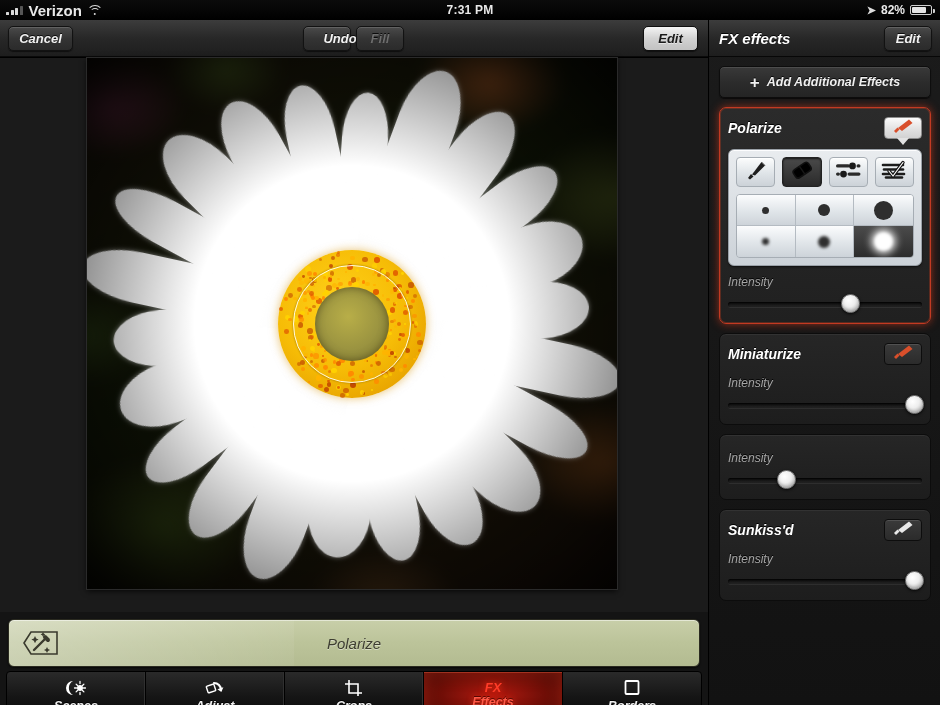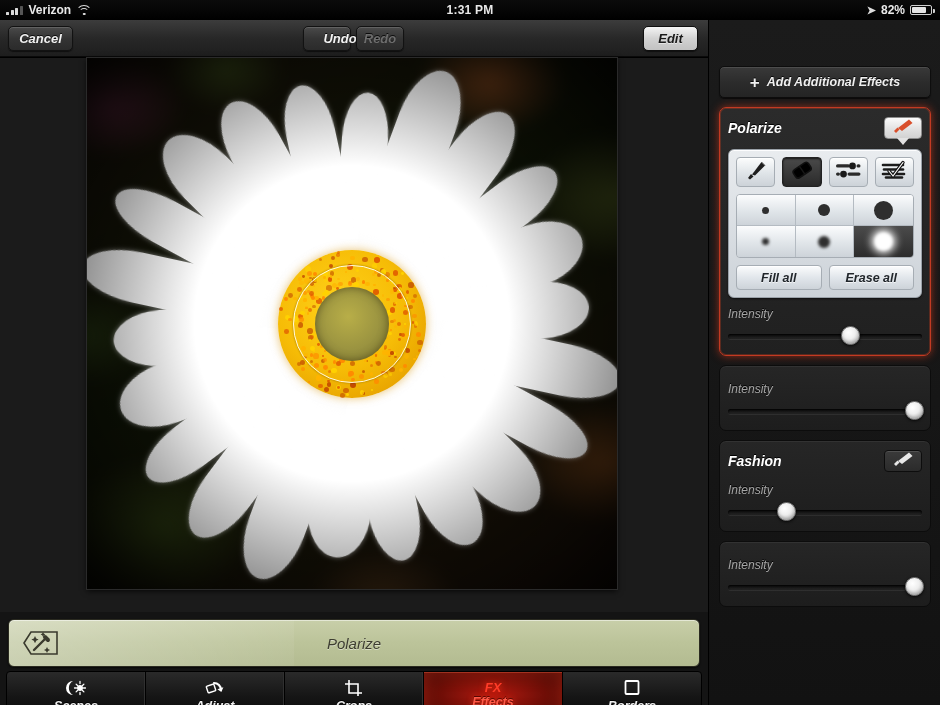--- a/index.html
+++ b/index.html
@@ -18,21 +18,21 @@
     color: #e9e9e9; font-size: 12px; font-weight: bold;
     display: flex; align-items: center;
   }
   .sb-left { display: flex; align-items: center; gap: 6px; padding-left: 6px; }
   .sb-right { display: flex; align-items: center; gap: 5px; position: absolute; right: 8px; top: 0; height: 20px; }
   .sb-center { position: absolute; left: 0; right: 0; text-align: center; line-height: 20px; letter-spacing: .2px; }
   .bars { display: flex; align-items: flex-end; gap: 1.5px; height: 10px; }
   .bars i { display:block; width: 3px; background: #d8d8d8; border-radius: .5px; }
   .bars i:nth-child(1){height:3px}.bars i:nth-child(2){height:5px}
   .bars i:nth-child(3){height:7px}.bars i:nth-child(4){height:9px;background:#555}
-  .sb-carrier { font-size: 12px; }
+  .sb-carrier { font-size: 15px; }
   .wifi { width: 14px; height: 11px; position: relative; }
   .wifi::before, .wifi::after, .wifi span {
     content:''; position:absolute; left:50%; transform:translateX(-50%);
     border: 1.6px solid #dcdcdc; border-bottom-color: transparent;
     border-left-color: transparent; border-right-color: transparent;
     border-radius: 50%;
   }
   .wifi::before { width: 14px; height: 14px; top: 0; }
   .wifi::after  { width: 8px;  height: 8px;  top: 3px; }
   .wifi span    { width: 2.5px; height: 2.5px; background:#dcdcdc; border:none; top: 8px; border-radius:50%; }
@@ -341,36 +341,36 @@
           <i></i>
           <i></i>
           <i></i>
           <i></i>
         </span>
       <span class="sb-carrier">Verizon</span>
       <span class="wifi">
           <span></span>
         </span>
     </div>
-    <div class="sb-center">1:31 PM</div>
+    <div class="sb-center">7:31 PM</div>
     <div class="sb-right">
       <span class="loc-arrow">➤</span>
       <span class="batt-pct">82%</span>
       <span class="batt">
           <i></i>
         </span>
     </div>
   </div>
 
   <div class="editor">
 
     <div class="topbar">
       <div class="btn btn-cancel">Cancel</div>
       <div class="btn btn-undo">Undo</div>
-      <div class="btn btn-redo">Redo</div>
+      <div class="btn btn-redo">Fill</div>
       <div class="btn btn-done">Edit</div>
     </div>
 
     <div class="canvas">
       <div class="photo-frame">
         <div class="photo">
           <div class="bg"></div>
           <div class="petals" id="petals">
               <div class="petal" style="height: 210px; width: 46px; margin-left: -23px; margin-top: -232px; transform-origin: 50% 232px; transform: rotate(4deg);"></div>
               <div class="petal" style="height: 247px; width: 59px; margin-left: -29.5px; margin-top: -269px; transform-origin: 50% 269px; transform: rotate(20.3636deg);"></div>
@@ -681,20 +681,24 @@
             <svg width="18" height="18" viewBox="0 0 18 18">
               <rect x="2.5" y="2" width="13" height="13" rx="1" fill="none" stroke="#fff" stroke-width="1.8"></rect>
             </svg>
           </div>
           <div class="tlabel">Borders</div>
         </div>
       </div>
   </div>
 
   <div class="sidebar">
+    <div class="sb-header">
+      <div class="sb-title">FX effects</div>
+      <div class="btn btn-edit">Edit</div>
+    </div>
     <div class="panel-scroll">
       <div class="add-effect">
         <span class="plus-ico">+</span>
         <span>Add  Additional Effects</span>
       </div>
       <div id="effects">
           <div class="card selected">
             <div class="card-head">
               <div class="card-title">Polarize</div>
               <div class="brush-btn light">
@@ -761,58 +765,63 @@
                 <div class="size-cell">
                   <div class="dot soft" style="width: 7px; height: 7px;"></div>
                 </div>
                 <div class="size-cell">
                   <div class="dot soft" style="width: 12px; height: 12px;"></div>
                 </div>
                 <div class="size-cell on">
                   <div class="dot soft white" style="width: 19px; height: 19px;"></div>
                 </div>
               </div>
-              <div class="fill-row">
-                <div class="fill-btn">Fill all</div>
-                <div class="fill-btn">Erase all</div>
-              </div>
             </div>
             <div class="slider-label">Intensity</div>
             <div class="slider">
               <div class="slider-track"></div>
               <div class="slider-knob" style="left: 63%;"></div>
             </div>
           </div>
           <div class="card">
+            <div class="card-head">
+              <div class="card-title">Miniaturize</div>
+              <div class="brush-btn">
+                <span><svg width="26" height="16" viewBox="0 0 26 16">
+                    <path d="M4 13 L7.5 9.5 L9.5 11.5 L6 15 Z" fill="#d94f2b"></path>
+                    <path d="M8 10 L19 1.5 L22.5 5 L12 13 Z" fill="#d94f2b"></path>
+                  </svg></span>
+              </div>
+            </div>
             <div class="slider-label">Intensity</div>
             <div class="slider">
               <div class="slider-track"></div>
               <div class="slider-knob" style="left: 96%;"></div>
             </div>
           </div>
           <div class="card">
+            <div class="slider-label">Intensity</div>
+            <div class="slider">
+              <div class="slider-track"></div>
+              <div class="slider-knob" style="left: 30%;"></div>
+            </div>
+          </div>
+          <div class="card">
             <div class="card-head">
-              <div class="card-title">Fashion</div>
+              <div class="card-title">Sunkiss'd</div>
               <div class="brush-btn">
                 <span><svg width="26" height="16" viewBox="0 0 26 16">
                     <path d="M4 13 L7.5 9.5 L9.5 11.5 L6 15 Z" fill="#e8e8e8"></path>
                     <path d="M8 10 L19 1.5 L22.5 5 L12 13 Z" fill="#e8e8e8"></path>
                   </svg></span>
               </div>
             </div>
             <div class="slider-label">Intensity</div>
             <div class="slider">
               <div class="slider-track"></div>
-              <div class="slider-knob" style="left: 30%;"></div>
-            </div>
-          </div>
-          <div class="card">
-            <div class="slider-label">Intensity</div>
-            <div class="slider">
-              <div class="slider-track"></div>
               <div class="slider-knob" style="left: 96%;"></div>
             </div>
           </div>
         </div>
     </div>
   </div>
 
 </div>
 
 </body></html>

